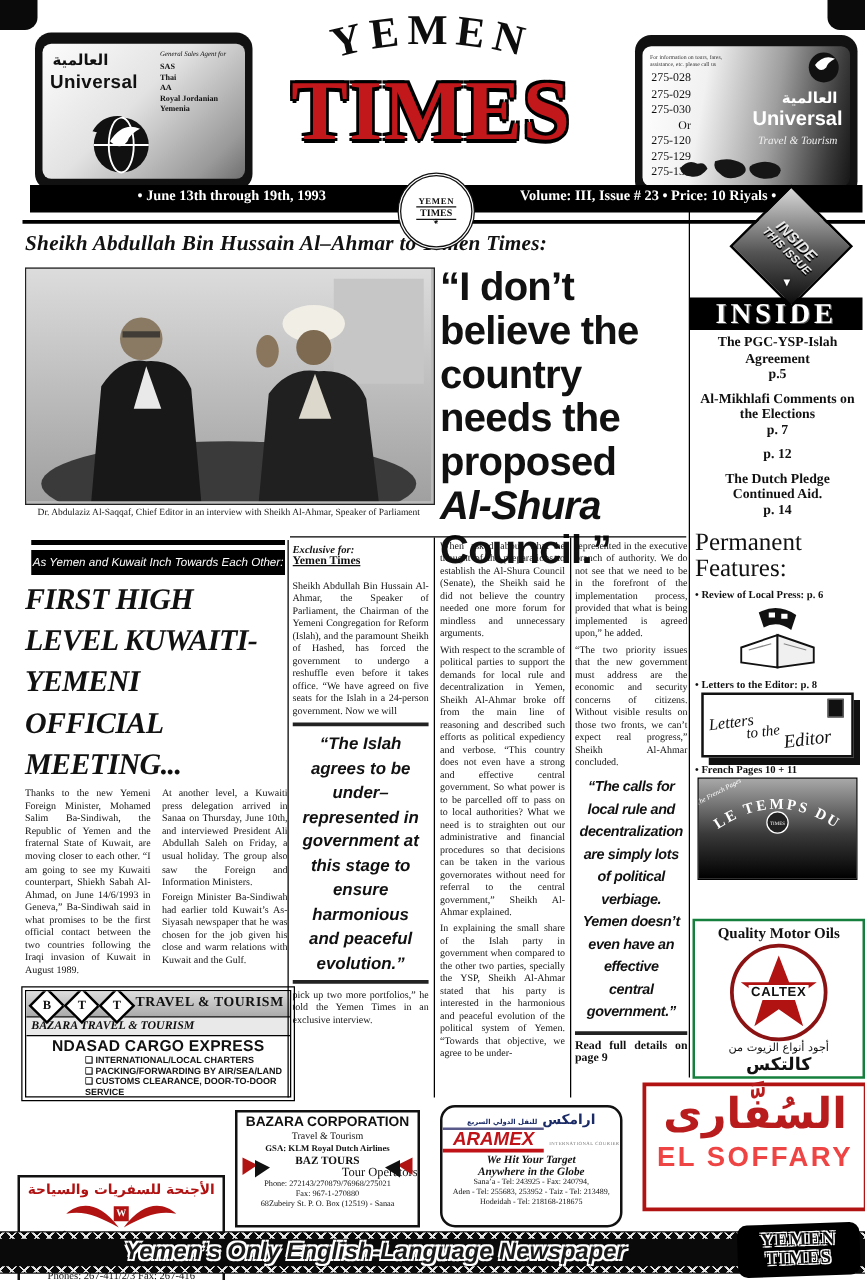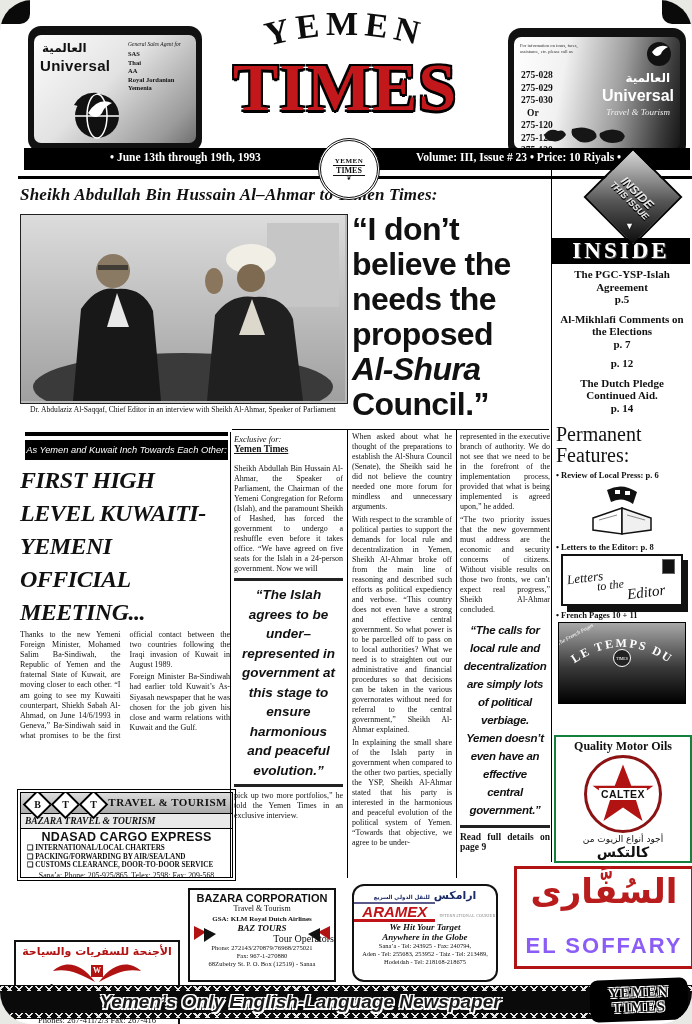--- a/index.html
+++ b/index.html
@@ -1,17 +1,17 @@
 <!DOCTYPE html>
 <html><head>
 <meta charset="utf-8">
 <style>
   html,body{margin:0;padding:0;background:#e8e8e4;}
   .page{position:relative;width:692px;height:1024px;background:#fff;margin:0 auto;overflow:hidden;
-        font-family:"Liberation Serif",serif;color:#111;border-radius:32px;}
+        font-family:"Liberation Serif",serif;color:#111;}
   .abs{position:absolute;}
   .sans{font-family:"Liberation Sans",sans-serif;}
   .ar{font-family:"DejaVu Sans",sans-serif;}
   .just{text-align:justify;}
 
   
   #corner-tl{left:0;top:0;width:30px;height:24px;background:#0a0a0a;border-bottom-right-radius:10px;}
   #corner-tr{right:0;top:0;width:30px;height:24px;background:#0a0a0a;border-bottom-left-radius:10px;}
 
   
@@ -19,21 +19,21 @@
   .mast-ad .inner{width:100%;height:100%;border-radius:7px;overflow:hidden;position:relative;}
   #ad-left{left:28px;top:26px;width:174px;height:126px;}
   #ad-left .inner{background:linear-gradient(135deg,#fdfdfd 0%,#e2e2e2 45%,#9a9a9a 85%,#6f6f6f 100%);}
   #ad-left .arabic{position:absolute;left:8px;top:6px;font-size:12px;font-weight:bold;}
   #ad-left .brand{position:absolute;left:6px;top:22px;font-size:15px;font-weight:bold;letter-spacing:.3px;}
   #ad-left .agent{position:absolute;right:6px;top:6px;width:62px;font-size:5.5px;font-style:italic;}
   #ad-left .airlines{position:absolute;right:6px;top:15px;width:62px;font-size:6.5px;font-weight:bold;line-height:8.5px;}
   #ad-right{left:508px;top:28px;width:178px;height:130px;}
   #ad-right .inner{background:linear-gradient(100deg,#ffffff 0%,#f1f1f1 30%,#9e9e9e 62%,#3c3c3c 88%,#161616 100%);}
   #ad-right .note{position:absolute;left:6px;top:6px;width:60px;font-size:4.6px;color:#333;line-height:5.5px;}
-  #ad-right .phones{position:absolute;left:7px;top:32px;font-size:9.5px;font-weight:bold;line-height:12.5px;}
+  #ad-right .phones{position:absolute;left:7px;top:20px;font-size:9.5px;font-weight:normal;line-height:12.5px;text-align:right;}
   #ad-right .arabic{position:absolute;right:10px;top:34px;font-size:12px;font-weight:bold;color:#fff;}
   #ad-right .brand{position:absolute;right:6px;top:50px;font-size:16px;font-weight:bold;color:#fff;}
   #ad-right .tagline{position:absolute;right:10px;top:70px;font-size:9px;font-style:italic;color:#eee;}
 
   
   #logo-wrap{left:200px;top:10px;width:290px;height:142px;text-align:center;}
   #logo-times{font-size:68px;font-weight:bold;color:#c2181c;letter-spacing:1px;line-height:62px;margin-top:-10px;
               text-shadow:-2px -2px 0 #000,2px -2px 0 #000,-2px 2px 0 #000,2px 2px 0 #000,0 3px 0 #000;}
   #seal{left:318px;top:138px;width:56px;height:56px;border-radius:50%;background:#fff;border:3px double #111;
         z-index:6;display:flex;flex-direction:column;align-items:center;justify-content:center;}
@@ -103,35 +103,35 @@
   
   #btt{left:20px;top:792px;width:211px;height:84px;border:1px solid #000;box-shadow:0 0 0 2px #fff,0 0 0 3px #000;
        background:#fff;overflow:hidden;}
   #btt .row1{position:relative;height:20px;background:linear-gradient(180deg,#ddd,#aaa);border-bottom:1px solid #000;}
   .dia{position:absolute;top:1px;width:17px;height:17px;background:#fff;border:2px solid #000;transform:rotate(45deg);}
   .dia span{display:block;transform:rotate(-45deg);font-size:10px;font-weight:bold;text-align:center;line-height:17px;}
   #btt .tt{position:absolute;right:5px;top:3px;font-size:11px;font-weight:bold;letter-spacing:.5px;}
   #btt .row2{height:14px;background:#e9e9e9;border-bottom:1px solid #000;font-style:italic;font-weight:bold;
              font-size:9.5px;padding-left:4px;line-height:14px;}
   #btt .nd{font-family:"Liberation Sans",sans-serif;font-weight:bold;font-size:12.5px;text-align:center;margin-top:1px;letter-spacing:.2px;}
-  #btt .ck{font-family:Liberation Serif, serif;font-weight:bold;font-size:7.2px;line-height:8.6px;padding-left:6px;}
+  #btt .ck{font-family:Liberation Sans, sans-serif;font-weight:bold;font-size:7.2px;line-height:8.6px;padding-left:6px;margin-left:41px;}
   #btt .contact{font-size:7.8px;text-align:center;margin-top:1px;}
 
   
   #mid-toprule{left:232px;top:429px;width:317px;height:1px;background:#000;}
   .vr{width:1px;background:#000;}
   #vr1{left:230px;top:432px;height:446px;}
   #vr2{left:347px;top:430px;height:448px;}
   #vr3{left:456px;top:430px;height:448px;}
   .mcol{font-size:8px;line-height:10px;overflow:hidden;}
   #col1{left:234px;top:434px;width:109px;height:446px;}
   #col2{left:352px;top:432px;width:100px;height:448px;}
   #col3{left:460px;top:432px;width:90px;height:450px;}
   .mcol p{margin:0 0 3px 0;}
-  .excl-l{font-style:italic;font-weight:normal;font-size:8.5px;}
+  .excl-l{font-style:italic;font-weight:bold;font-size:8.5px;}
   .excl-n{font-weight:bold;font-size:9.5px;text-decoration:underline;margin-bottom:10px;}
   .pq{white-space:pre-line;text-align:center;font-family:"Liberation Sans",sans-serif;font-weight:bold;font-style:italic;}
   #q1{font-size:13.5px;line-height:19.5px;margin:4px 0;}
   #q2{font-size:11.5px;line-height:18px;letter-spacing:-.3px;margin:6px 0;}
   .qrule{height:3px;background:#222;margin:4px 0;}
   .readmore{font-weight:bold;font-size:9.5px;}
 
   
   .bad{border:2px solid #111;background:#fff;box-sizing:border-box;text-align:center;overflow:hidden;}
   #wings{left:14px;top:940px;width:166px;height:94px;}
@@ -139,35 +139,35 @@
   #wings .logo{position:relative;height:26px;}
   #wings .wl{position:absolute;left:50%;top:7px;transform:translateX(-50%);background:#b11212;color:#fff;
              font-size:8px;font-weight:bold;width:12px;height:12px;line-height:12px;}
   #wings .nm{font-size:20px;font-weight:bold;line-height:16px;}
   #wings .nm .sfx{font-size:10px;font-weight:bold;}
   #wings .ln{font-size:8.5px;line-height:10.5px;}
   #bazcorp{left:188px;top:888px;width:148px;height:94px;position:absolute;}
   #bazcorp .nm{font-family:"Liberation Sans",sans-serif;font-weight:bold;font-size:11px;margin-top:2px;}
   #bazcorp .sub{font-size:8px;}
   #bazcorp .gsa{font-size:7px;font-weight:bold;margin-top:2px;}
-  #bazcorp .baz{font-size:9px;font-weight:bold;font-style:italic;}
+  #bazcorp .baz{font-size:9px;font-weight:bold;}
   #bazcorp .ops{font-size:10px;text-align:right;}
   #bazcorp .tel{font-size:6.6px;line-height:8.2px;}
   .flag{position:absolute;width:26px;height:22px;}
   #aramex{left:352px;top:884px;width:146px;height:98px;border-radius:12px;}
   #aramex .arb{font-size:11px;font-weight:bold;color:#1a2a66;margin-top:3px;}
   #aramex .arbs{font-size:5.5px;color:#1a2a66;}
   #aramex .nm{display:inline-block;color:#c01318;font-family:"Liberation Sans",sans-serif;font-weight:bold;
               font-style:italic;font-size:15px;line-height:15px;border-top:2px solid #5a5a8a;border-bottom:3px solid #c01318;padding:0 8px;}
   #aramex .sub{font-size:3.8px;color:#777;letter-spacing:.4px;}
   #aramex .sl{font-style:italic;font-weight:bold;font-size:9px;line-height:10px;}
   #aramex .tel{font-size:6.4px;line-height:7.8px;}
   #soffary{left:514px;top:866px;width:174px;height:97px;border:3px solid #b11212;background:#fff;text-align:center;position:absolute;}
   #soffary .arb{color:#b91c1c;font-weight:bold;font-size:34px;line-height:44px;}
-  #soffary .nm{color:#8b5cf6;font-family:"Liberation Sans",sans-serif;font-weight:bold;font-size:22px;letter-spacing:2px;margin-top:20px;}
+  #soffary .nm{color:#ef4444;font-family:"Liberation Sans",sans-serif;font-weight:bold;font-size:22px;letter-spacing:2px;}
 
   
   #footer{left:0;top:985px;width:692px;height:34px;background:#0a0a0a;}
   .zz{position:absolute;left:0;width:692px;height:5px;opacity:.9;
       background:repeating-linear-gradient(45deg,#fff 0 1.5px,transparent 1.5px 7px),
                  repeating-linear-gradient(-45deg,#fff 0 1.5px,transparent 1.5px 7px);}
   #zz-top{top:1px;} #zz-bot{bottom:1px;}
   #footer .txt{position:absolute;left:30px;top:6px;width:540px;text-align:center;
                font-family:"Liberation Sans",sans-serif;font-weight:bold;font-style:italic;font-size:19px;color:#1a1a1a;
                text-shadow:-1.5px -1.5px 0 #fff,1.5px -1.5px 0 #fff,-1.5px 1.5px 0 #fff,1.5px 1.5px 0 #fff;}
@@ -280,20 +280,21 @@
       <ellipse cx="193" cy="66" rx="9" ry="13" fill="#8a765c"></ellipse>
       <path d="M186,186 L194,100 Q210,78 234,82 Q262,80 272,104 L282,186 Z" fill="#202020"></path>
       <path d="M231,84 L244,120 L218,120 Z" fill="#ddd8cc"></path>
     </svg>
   </div>
   <div class="abs" id="photo-caption">Dr. Abdulaziz Al-Saqqaf, Chief Editor in an interview with Sheikh Al-Ahmar, Speaker of Parliament</div>
 
   <div class="abs" id="headline">
     <div>“I don’t</div>
     <div>believe the</div>
+    <div>country</div>
     <div>needs the</div>
     <div>proposed</div>
     <div class="it">Al-Shura</div>
     <div>Council.”</div>
   </div>
 
   <div class="abs" id="diamond">
     <div class="dtxt">
       <div class="dl1">INSIDE</div>
       <div class="dl2">THIS ISSUE</div>
@@ -371,20 +372,21 @@
   <div class="abs" id="kicker">As Yemen and Kuwait Inch Towards Each Other:</div>
   <div class="abs" id="kw-headline">
     <div>FIRST HIGH</div>
     <div>LEVEL KUWAITI-</div>
     <div>YEMENI</div>
     <div>OFFICIAL</div>
     <div>MEETING...</div>
   </div>
   <div class="abs just" id="kw-body">
     <p>Thanks to the new Yemeni Foreign Minister, Mohamed Salim Ba-Sindiwah, the Republic of Yemen and the fraternal State of Kuwait, are moving closer to each other. “I am going to see my Kuwaiti counterpart, Shiekh Sabah Al-Ahmad, on June 14/6/1993 in Geneva,” Ba-Sindiwah said in what promises to be the first official contact between the two countries following the Iraqi invasion of Kuwait in August 1989.</p>
+    <p>At another level, a Kuwaiti press delegation arrived in Sanaa on Thursday, June 10th, and interviewed President Ali Abdullah Saleh on Friday, a usual holiday. The group also saw the Foreign and Information Ministers.</p>
     <p>Foreign Minister Ba-Sindiwah had earlier told Kuwait’s As-Siyasah newspaper that he was chosen for the job given his close and warm relations with Kuwait and the Gulf.</p>
   </div>
 
   <div class="abs" id="btt">
     <div class="row1">
       <div class="dia" style="left:6px;">
           <span>B</span>
         </div>
       <div class="dia" style="left:34px;">
           <span>T</span>

